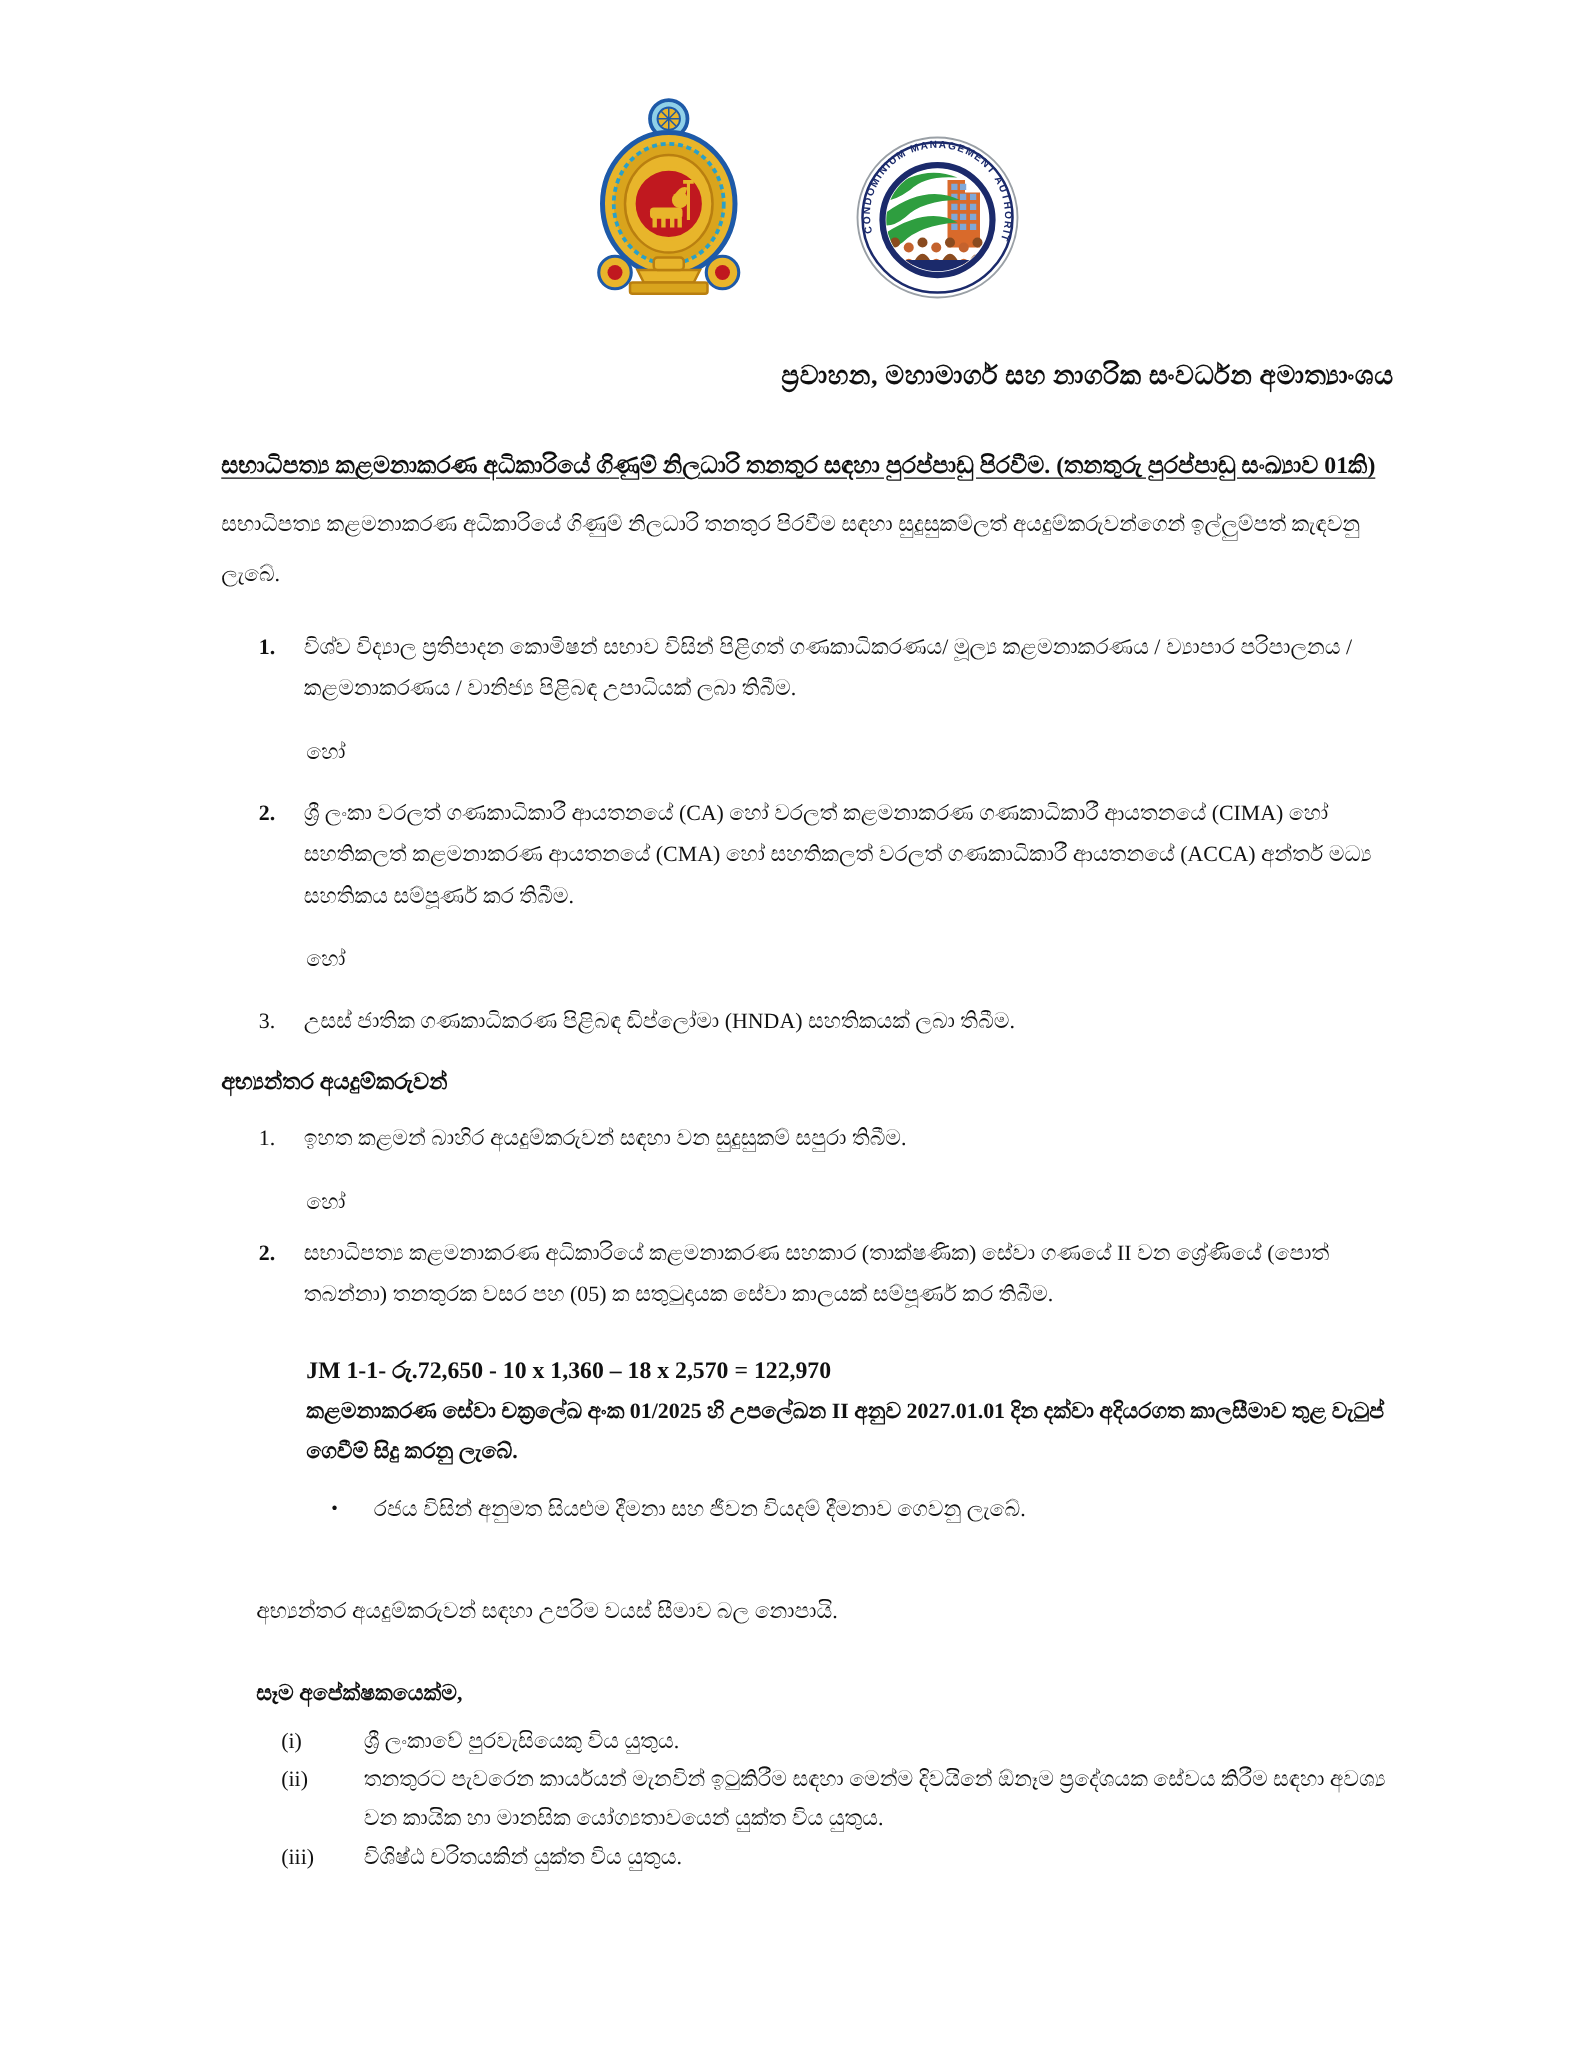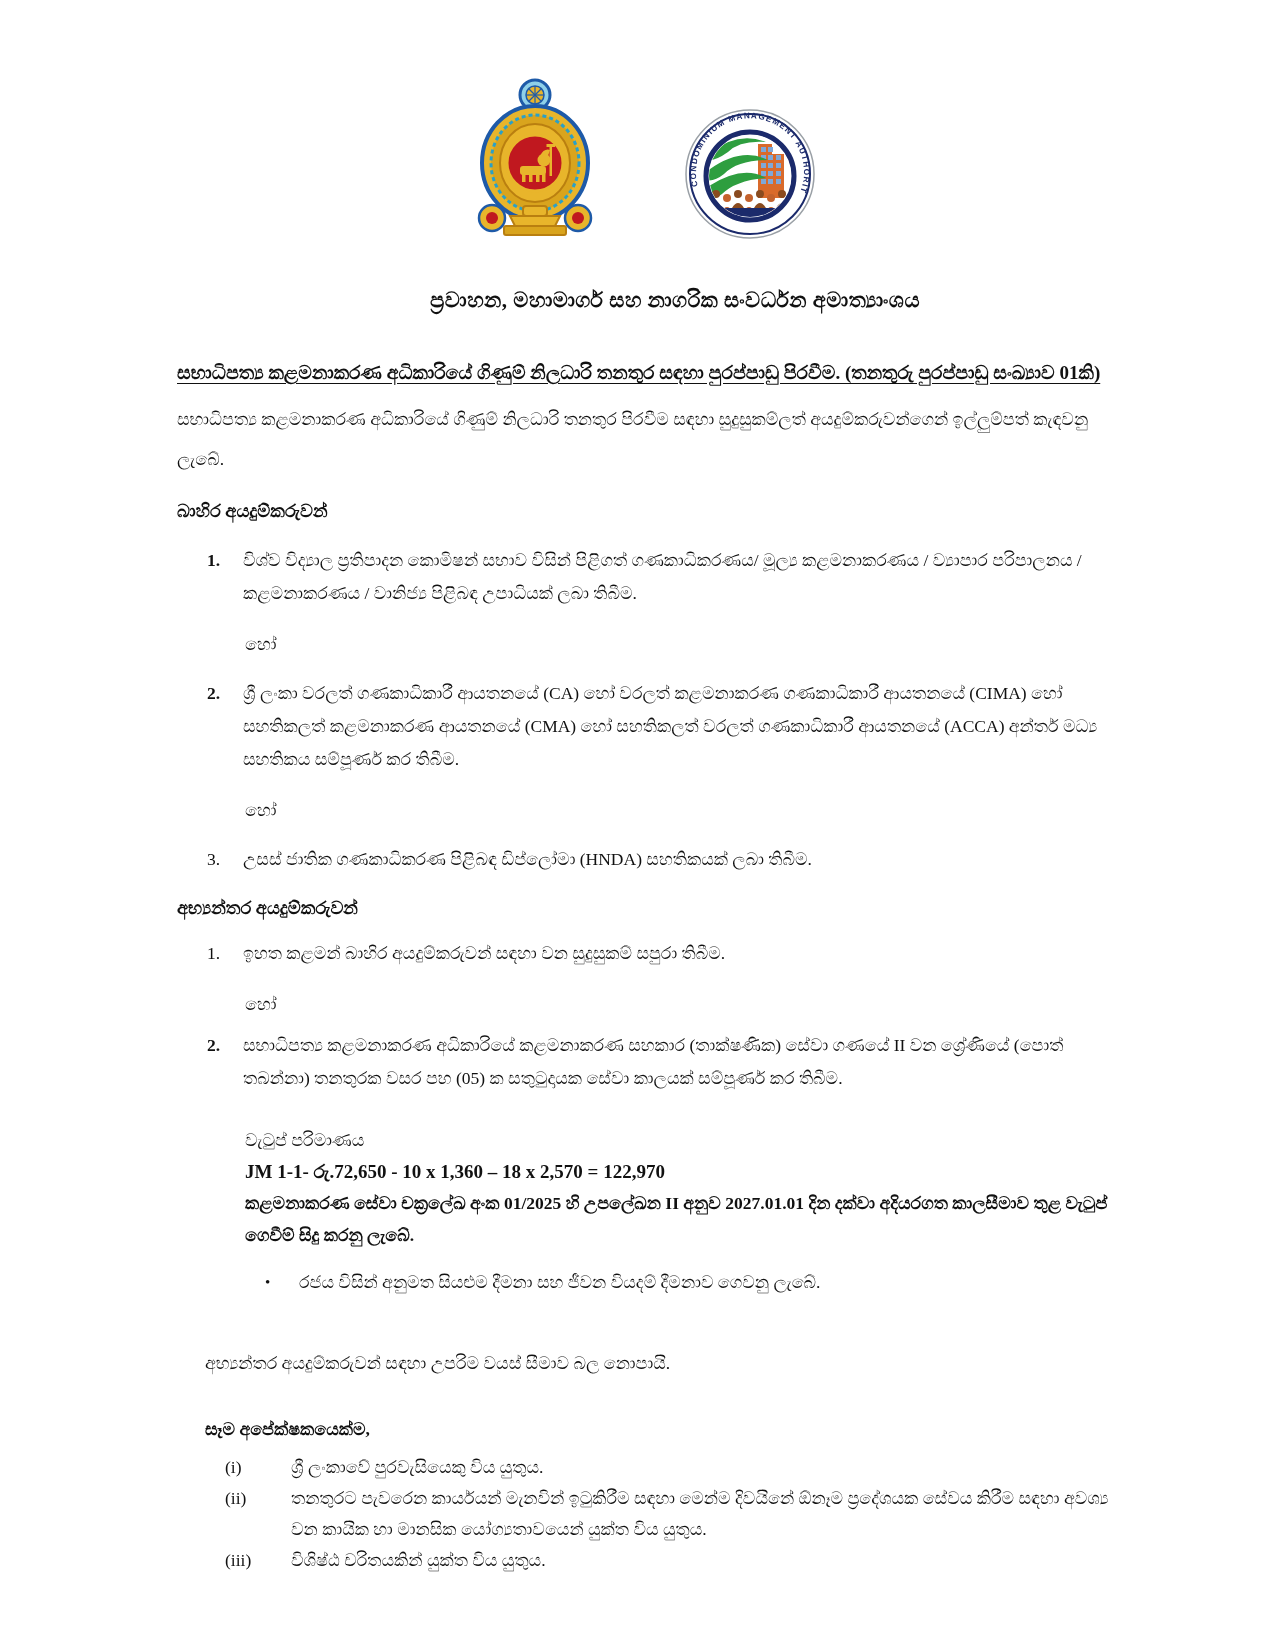--- a/index.html
+++ b/index.html
@@ -12,21 +12,21 @@
     color:#111111;
     box-sizing:border-box;
     padding:78px 160px 0 177px;
     overflow:hidden;
   }
   .logos{display:flex;align-items:flex-start;justify-content:center;gap:90px;height:170px;}
   .emblem{margin-top:0;}
   .cma{margin-top:26px;}
   .ministry-title{
     margin-top:40px;
-    text-align:center;
+    text-align:right;
     padding-left:58px;
     font-weight:bold;
     font-size:21px;
     letter-spacing:.5px;
   }
   .heading{
     margin-top:44px;
     font-weight:bold;
     font-size:19px;
     line-height:32px;
@@ -159,21 +159,20 @@
       </g>
     </svg>
   </div>
 
   <div class="ministry-title">ප්‍රවාහන, මහාමාර්ග සහ නාගරික සංවර්ධන අමාත්‍යාංශය</div>
 
   <div class="heading">සභාධිපත්‍ය කළමනාකරණ අධිකාරියේ ගිණුම් නිලධාරි තනතුර සඳහා පුරප්පාඩු පිරවීම. (තනතුරු පුරප්පාඩු සංඛ්‍යාව 01කි)</div>
 
   <p class="intro">සභාධිපත්‍ය කළමනාකරණ අධිකාරියේ ගිණුම් නිලධාරි තනතුර පිරවීම සඳහා සුදුසුකම්ලත් අයදුම්කරුවන්ගෙන්  ඉල්ලුම්පත් කැඳවනු ලැබේ.</p>
 
-  <div class="section-title">බාහිර  අයදුම්කරුවන්</div>
 
   <div class="olist">
     <div class="item">
       <span class="num">1.</span>
       <div class="txt">විශ්ව විද්‍යාල ප්‍රතිපාදන කොමිෂන් සභාව විසින් පිළිගත් ගණකාධිකරණය/ මූල්‍ය කළමනාකරණය / ව්‍යාපාර පරිපාලනය / කළමනාකරණය / වානිජ්‍ය පිළිබඳ උපාධියක් ලබා තිබීම.</div>
     </div>
     <div class="or">හෝ</div>
     <div class="item">
       <span class="num">2.</span>
       <div class="txt">ශ්‍රී ලංකා වරලත් ගණකාධිකාරී ආයතනයේ (CA) හෝ වරලත් කළමනාකරණ ගණකාධිකාරී ආයතනයේ  (CIMA) හෝ සහතිකලත් කළමනාකරණ ආයතනයේ (CMA) හෝ සහතිකලත් වරලත් ගණකාධිකාරී ආයතනයේ (ACCA) අන්තර් මධ්‍ය  සහතිකය සම්පූර්ණ කර තිබීම.</div>
@@ -193,21 +192,20 @@
       <div class="txt">ඉහත කළමන් බාහිර අයදුම්කරුවන් සඳහා වන සුදුසුකම් සපුරා තිබීම.</div>
     </div>
     <div class="or">හෝ</div>
     <div class="item" style="margin-top:14px;">
       <span class="num">2.</span>
       <div class="txt">සභාධිපත්‍ය කළමනාකරණ අධිකාරියේ කළමනාකරණ සහකාර (තාක්ෂණික)  සේවා ගණයේ II වන ශ්‍රේණියේ  (පොත් තබන්නා) තනතුරක වසර පහ (05) ක සතුටුදායක සේවා කාලයක් සම්පූර්ණ කර තිබීම.</div>
     </div>
   </div>
 
   <div class="salary">
-    <div>වැටුප් පරිමාණය</div>
     <div class="scale">JM 1-1- රු.72,650 - 10 x 1,360 – 18 x 2,570 = 122,970</div>
     <div class="note">කළමනාකරණ සේවා චක්‍රලේඛ අංක 01/2025 හි උපලේඛන II අනුව 2027.01.01 දින දක්වා අදියරගත කාලසීමාව තුළ වැටුප් ගෙවීම් සිදු කරනු ලැබේ.</div>
   </div>
 
   <div class="bullet-row">
     <span class="bullet">•</span>
     <div>රජය විසින් අනුමත සියළුම දීමනා සහ ජීවන වියදම් දීමනාව ගෙවනු ලැබේ.</div>
   </div>
 
   <div class="age">

